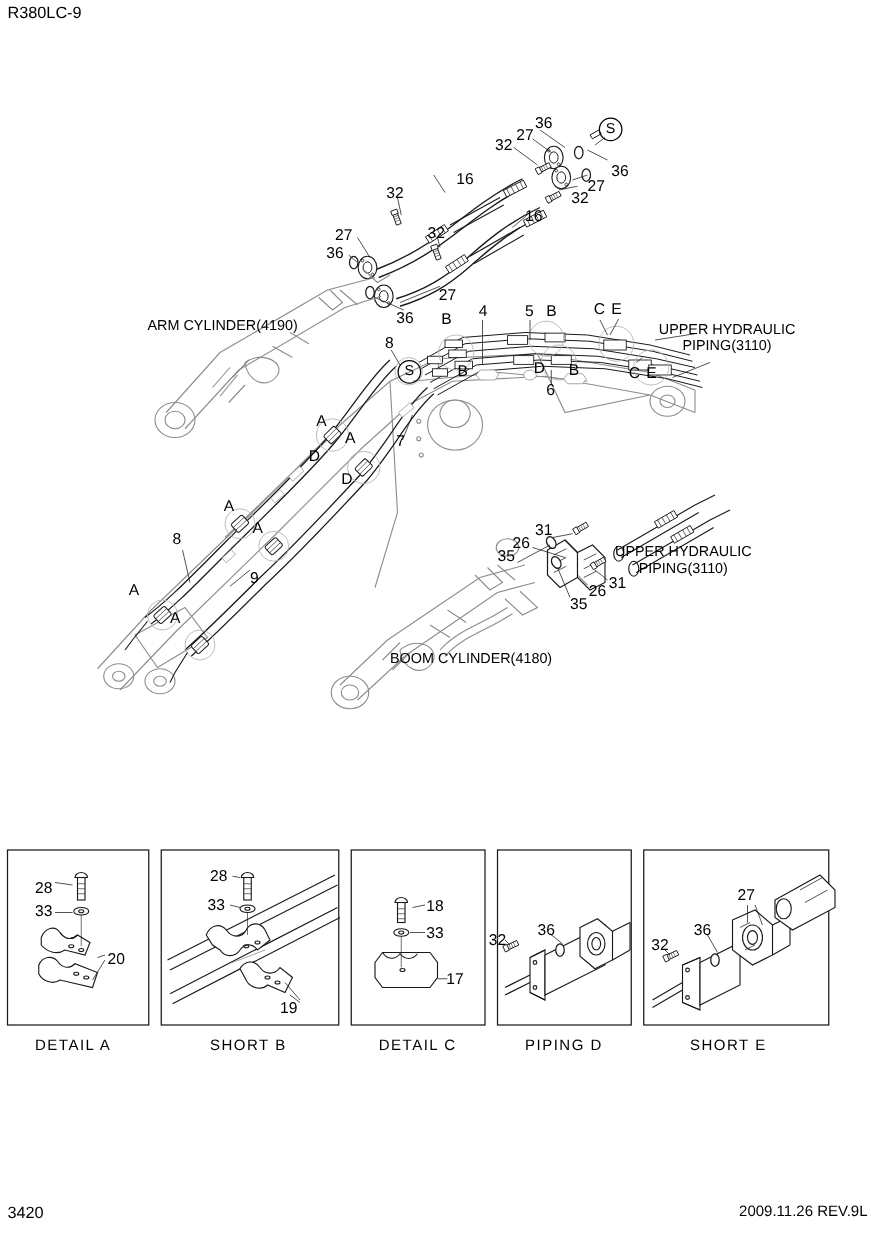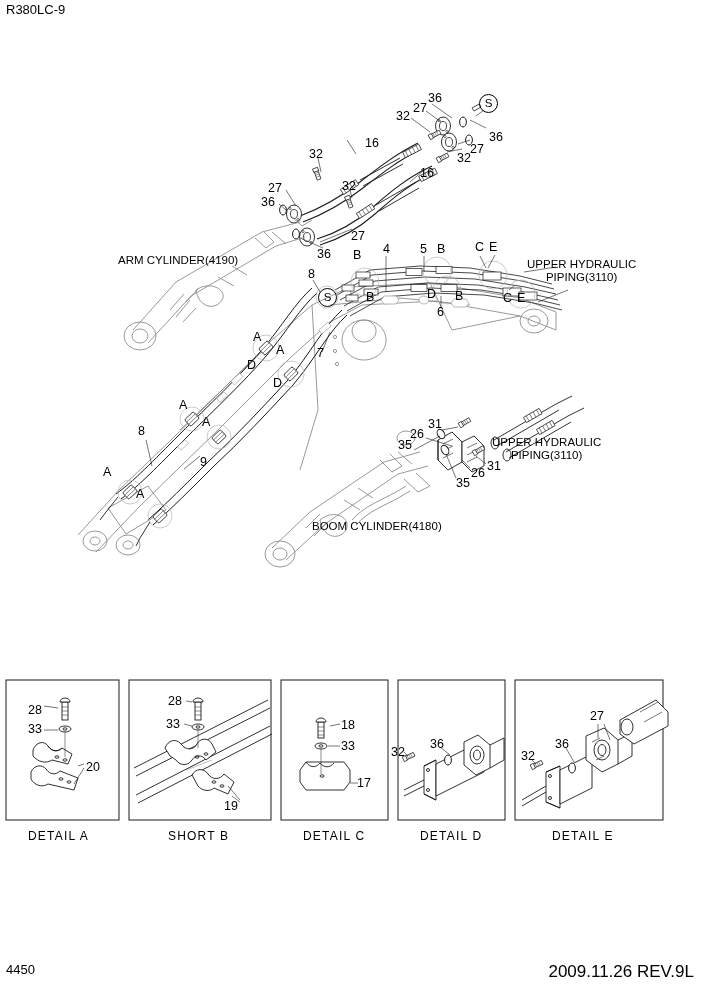--- a/index.html
+++ b/index.html
@@ -15,21 +15,21 @@
   .model-code{
     position:absolute;left:6px;top:2px;font-size:13px;letter-spacing:0px;
     white-space:nowrap;
   }
   .sheet-title{
     position:absolute;left:137px;top:0px;font-size:16px;white-space:nowrap;
   }
 
   
   .page-no{position:absolute;left:6px;top:962px;font-size:13px;}
-  .rev-date{position:absolute;right:8px;top:962px;font-size:17px;white-space:nowrap;}
+  .rev-date{position:absolute;right:8px;top:962px;font-size:12px;white-space:nowrap;}
 
   
   svg.draw{position:absolute;left:0;top:0;width:702px;height:992px;overflow:visible;}
 
   
   .cal{
     position:absolute;font-size:12.5px;line-height:1;white-space:nowrap;
     letter-spacing:0px;
   }
   .cap{
@@ -598,28 +598,28 @@
   </div>
 
   <div>
     <div class="detail-label" style="left:303px;top:829px">DETAIL  C</div>
     <div class="cal" style="left:341px;top:719px">18</div>
     <div class="cal" style="left:341px;top:740px">33</div>
     <div class="cal" style="left:357px;top:777px">17</div>
   </div>
 
   <div>
-    <div class="detail-label" style="left:420px;top:829px">DETAIL  D</div>
+    <div class="detail-label" style="left:420px;top:829px">PIPING  D</div>
     <div class="cal" style="left:391px;top:746px">32</div>
     <div class="cal" style="left:430px;top:738px">36</div>
   </div>
 
   <div>
-    <div class="detail-label" style="left:552px;top:829px">DETAIL  E</div>
+    <div class="detail-label" style="left:552px;top:829px">SHORT  E</div>
     <div class="cal" style="left:521px;top:750px">32</div>
     <div class="cal" style="left:555px;top:738px">36</div>
     <div class="cal" style="left:590px;top:710px">27</div>
   </div>
 
-  <div class="page-no">4450</div>
+  <div class="page-no">3420</div>
   <div class="rev-date">2009.11.26 REV.9L</div>
 
 </div>
 
 </body></html>

